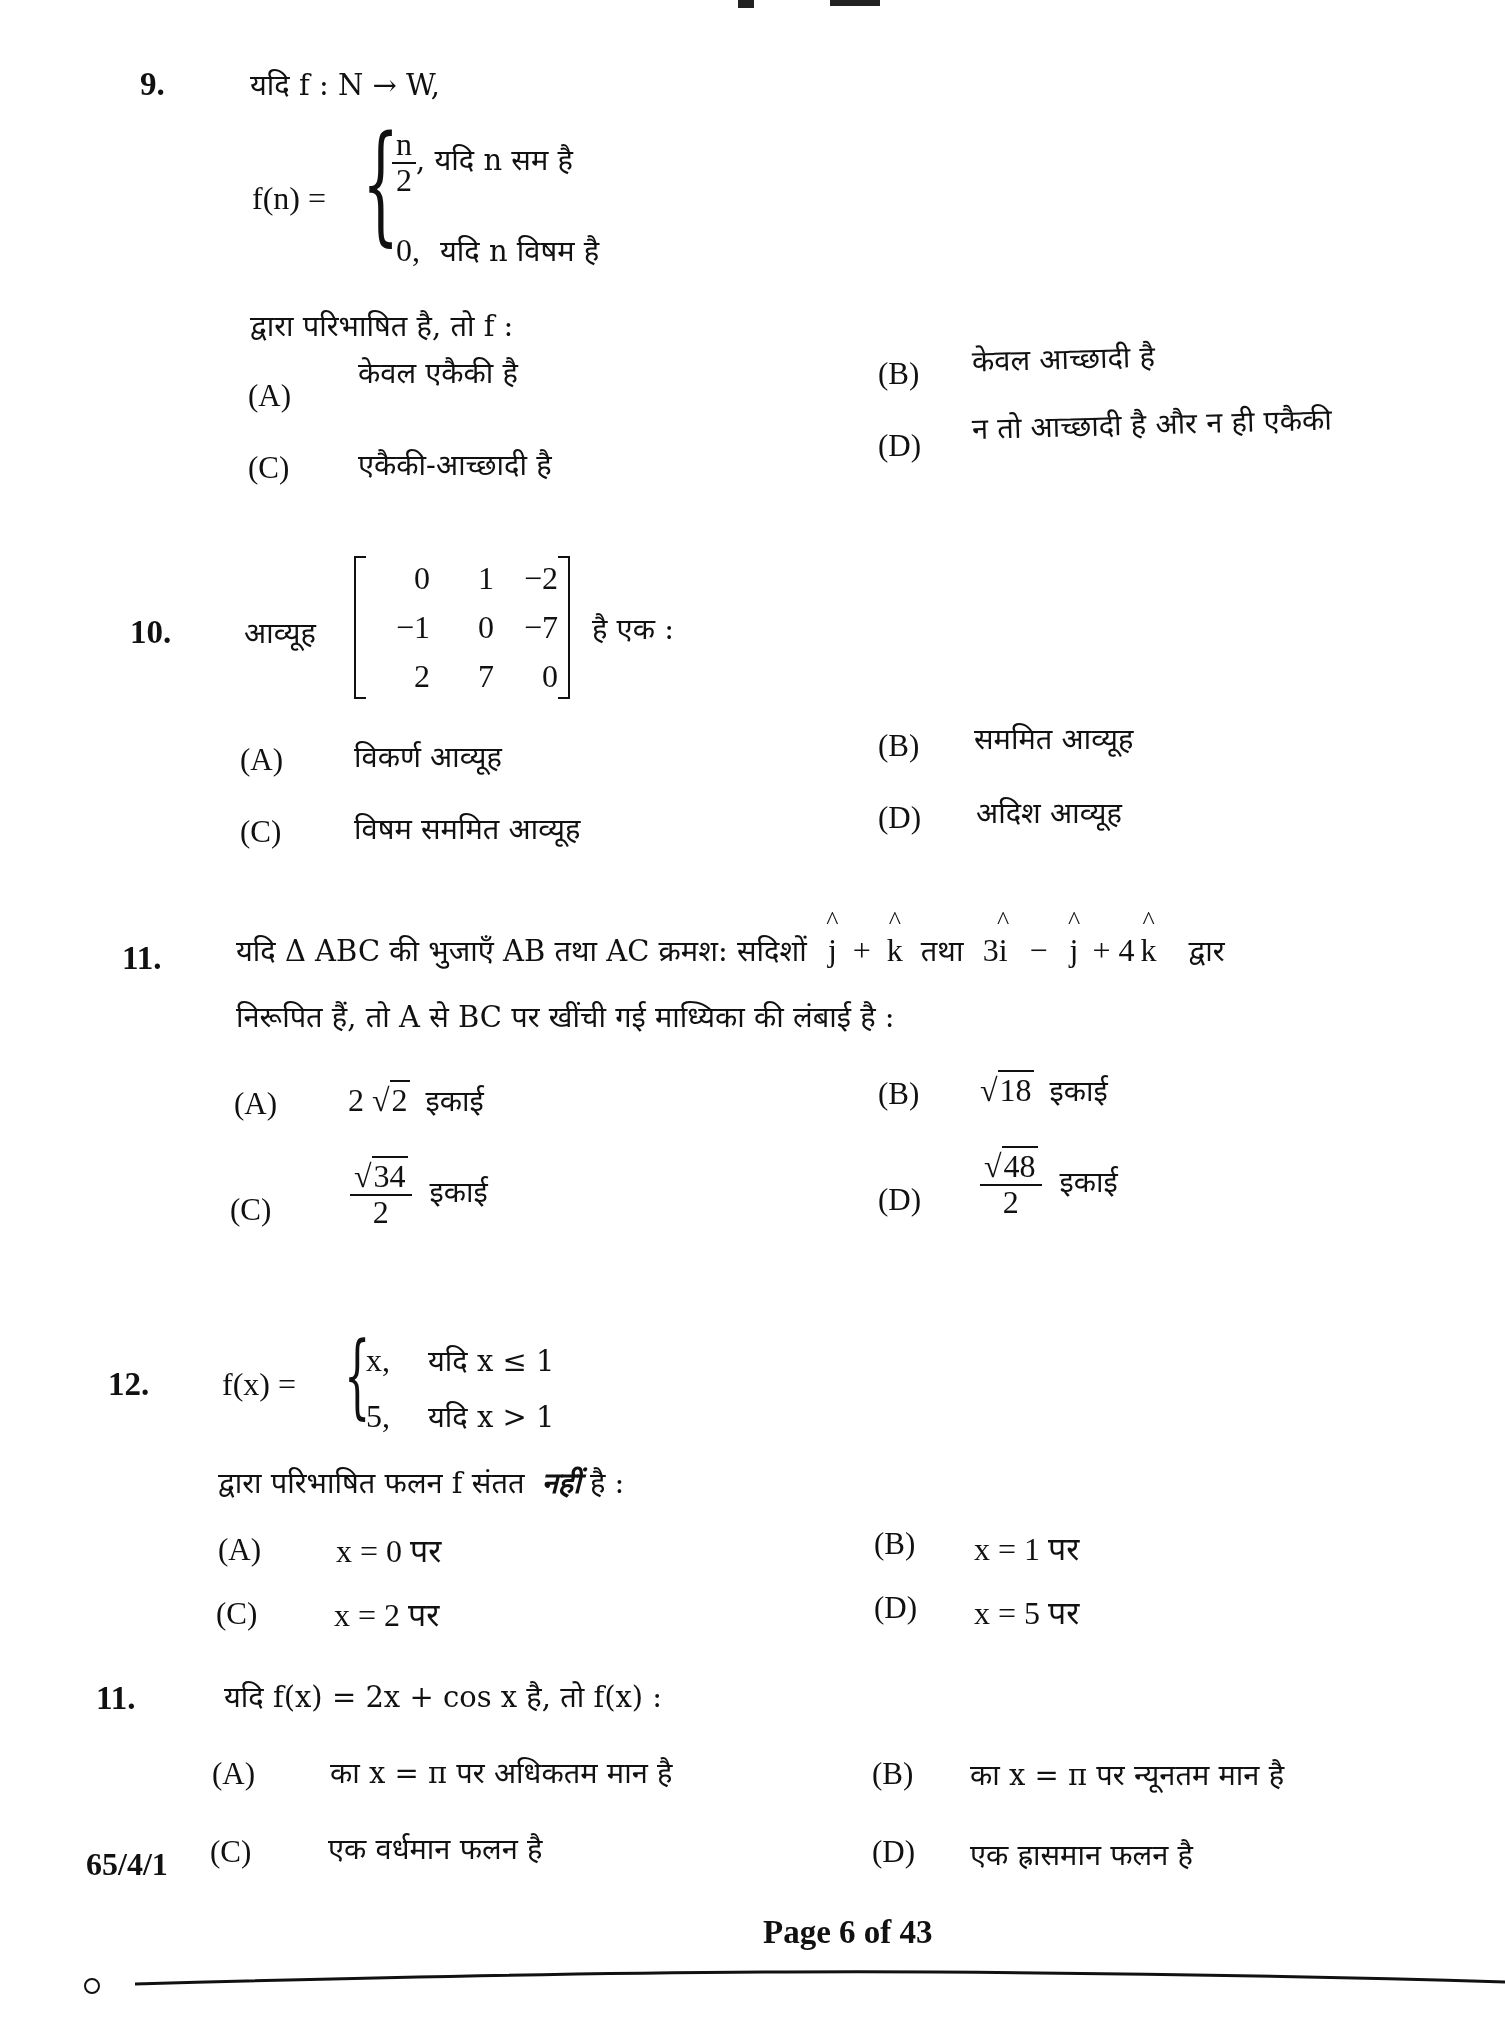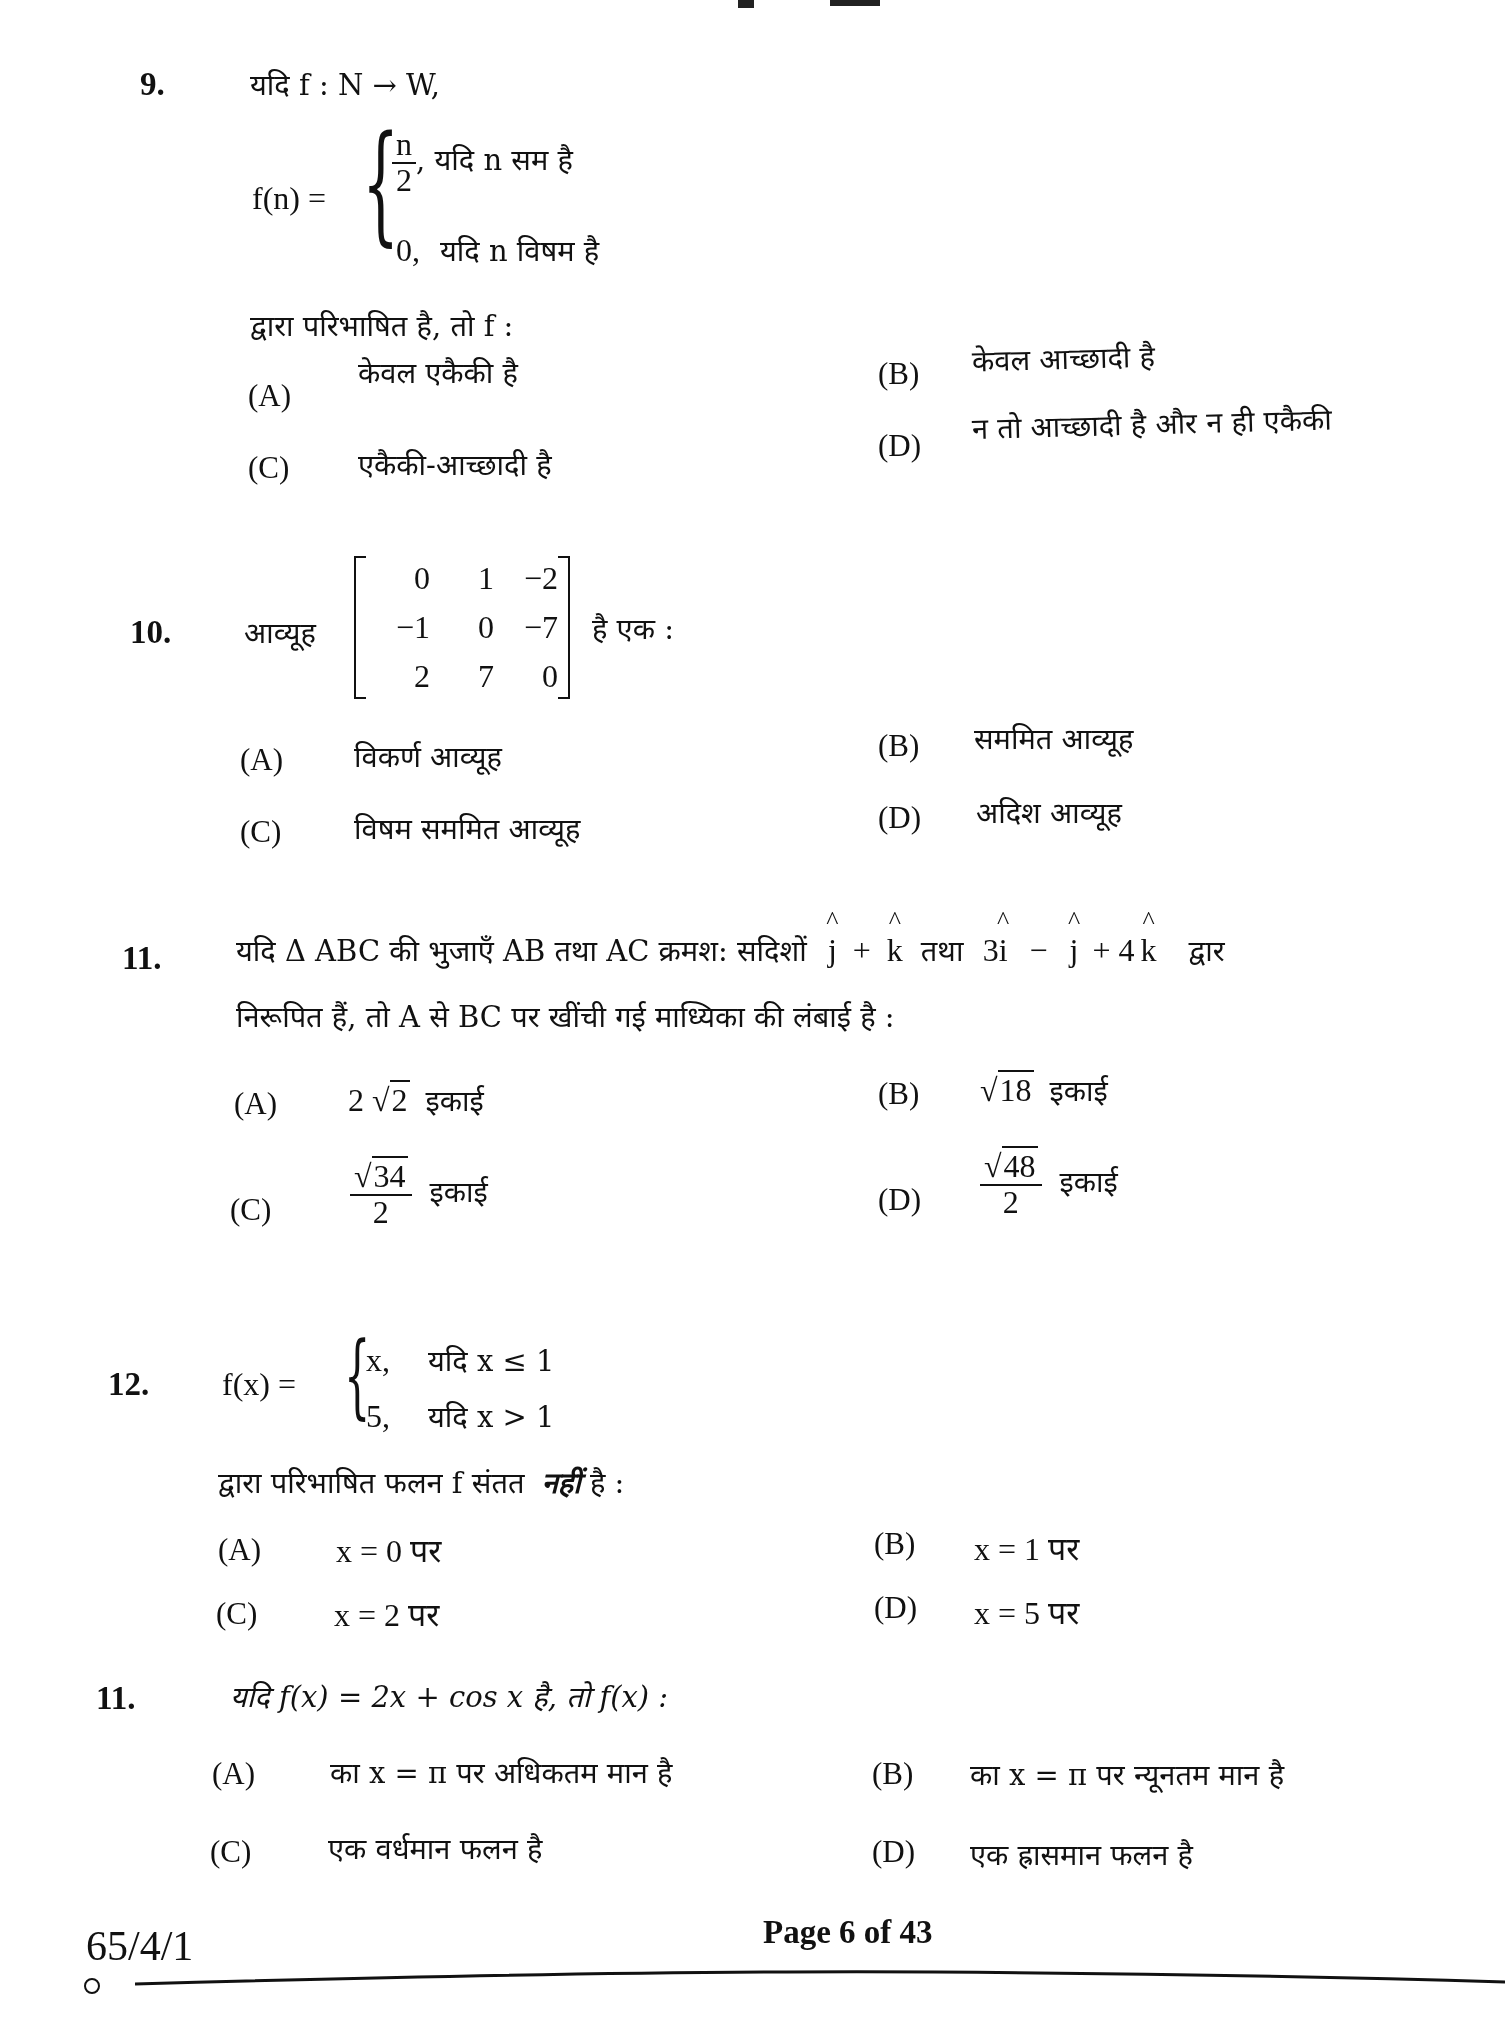--- a/index.html
+++ b/index.html
@@ -159,32 +159,32 @@
   <div class="abs lbl" style="left:874px;top:1526px;">(B)</div>
   <div class="abs math" style="left:974px;top:1526px;">x = 1 पर</div>
   <div class="abs lbl" style="left:216px;top:1596px;">(C)</div>
   <div class="abs math" style="left:334px;top:1592px;">x = 2 पर</div>
   <div class="abs lbl" style="left:874px;top:1590px;">(D)</div>
   <div class="abs math" style="left:974px;top:1590px;">x = 5 पर</div>
 </section>
 
 <section>
   <div class="abs qnum" style="left:96px;top:1680px;">11.</div>
-  <div class="abs txt" style="left:230px;top:1676px;font-style:italic;">यदि f(x) = 2x + cos x है, तो f(x) :</div>
+  <div class="abs txt" style="left:224px;top:1676px;">यदि f(x) = 2x + cos x है, तो f(x) :</div>
 
   <div class="abs lbl" style="left:212px;top:1756px;">(A)</div>
   <div class="abs txt" style="left:330px;top:1752px;">का x = π पर अधिकतम मान है</div>
   <div class="abs lbl" style="left:872px;top:1756px;">(B)</div>
   <div class="abs txt" style="left:970px;top:1754px;">का x = π पर न्यूनतम मान है</div>
   <div class="abs lbl" style="left:210px;top:1834px;">(C)</div>
   <div class="abs txt" style="left:328px;top:1828px;">एक वर्धमान फलन है</div>
   <div class="abs lbl" style="left:872px;top:1834px;">(D)</div>
   <div class="abs txt" style="left:970px;top:1834px;">एक ह्रासमान फलन है</div>
 </section>
 
 <footer>
-  <div class="abs" style="left:86px;top:1922px;font-family:'Liberation Serif',serif;font-weight:normal;font-size:42px;">65/4/1</div>
+  <div class="abs" style="left:86px;top:1846px;font-family:'Liberation Serif',serif;font-weight:bold;font-size:32px;">65/4/1</div>
   <div class="abs" style="left:763px;top:1914px;font-family:'Liberation Serif',serif;font-weight:bold;font-size:33px;">Page 6 of 43</div>
   <div class="abs" style="left:84px;top:1978px;width:12px;height:12px;border:2px solid #111;border-radius:50%;"></div>
   <svg class="footer-line" viewBox="0 0 1370 30" preserveAspectRatio="none">
     <path d="M0 22 Q 500 8 800 10 T 1370 20" stroke="#111" stroke-width="3" fill="none"></path>
   </svg>
 </footer>
 
 </body></html>

